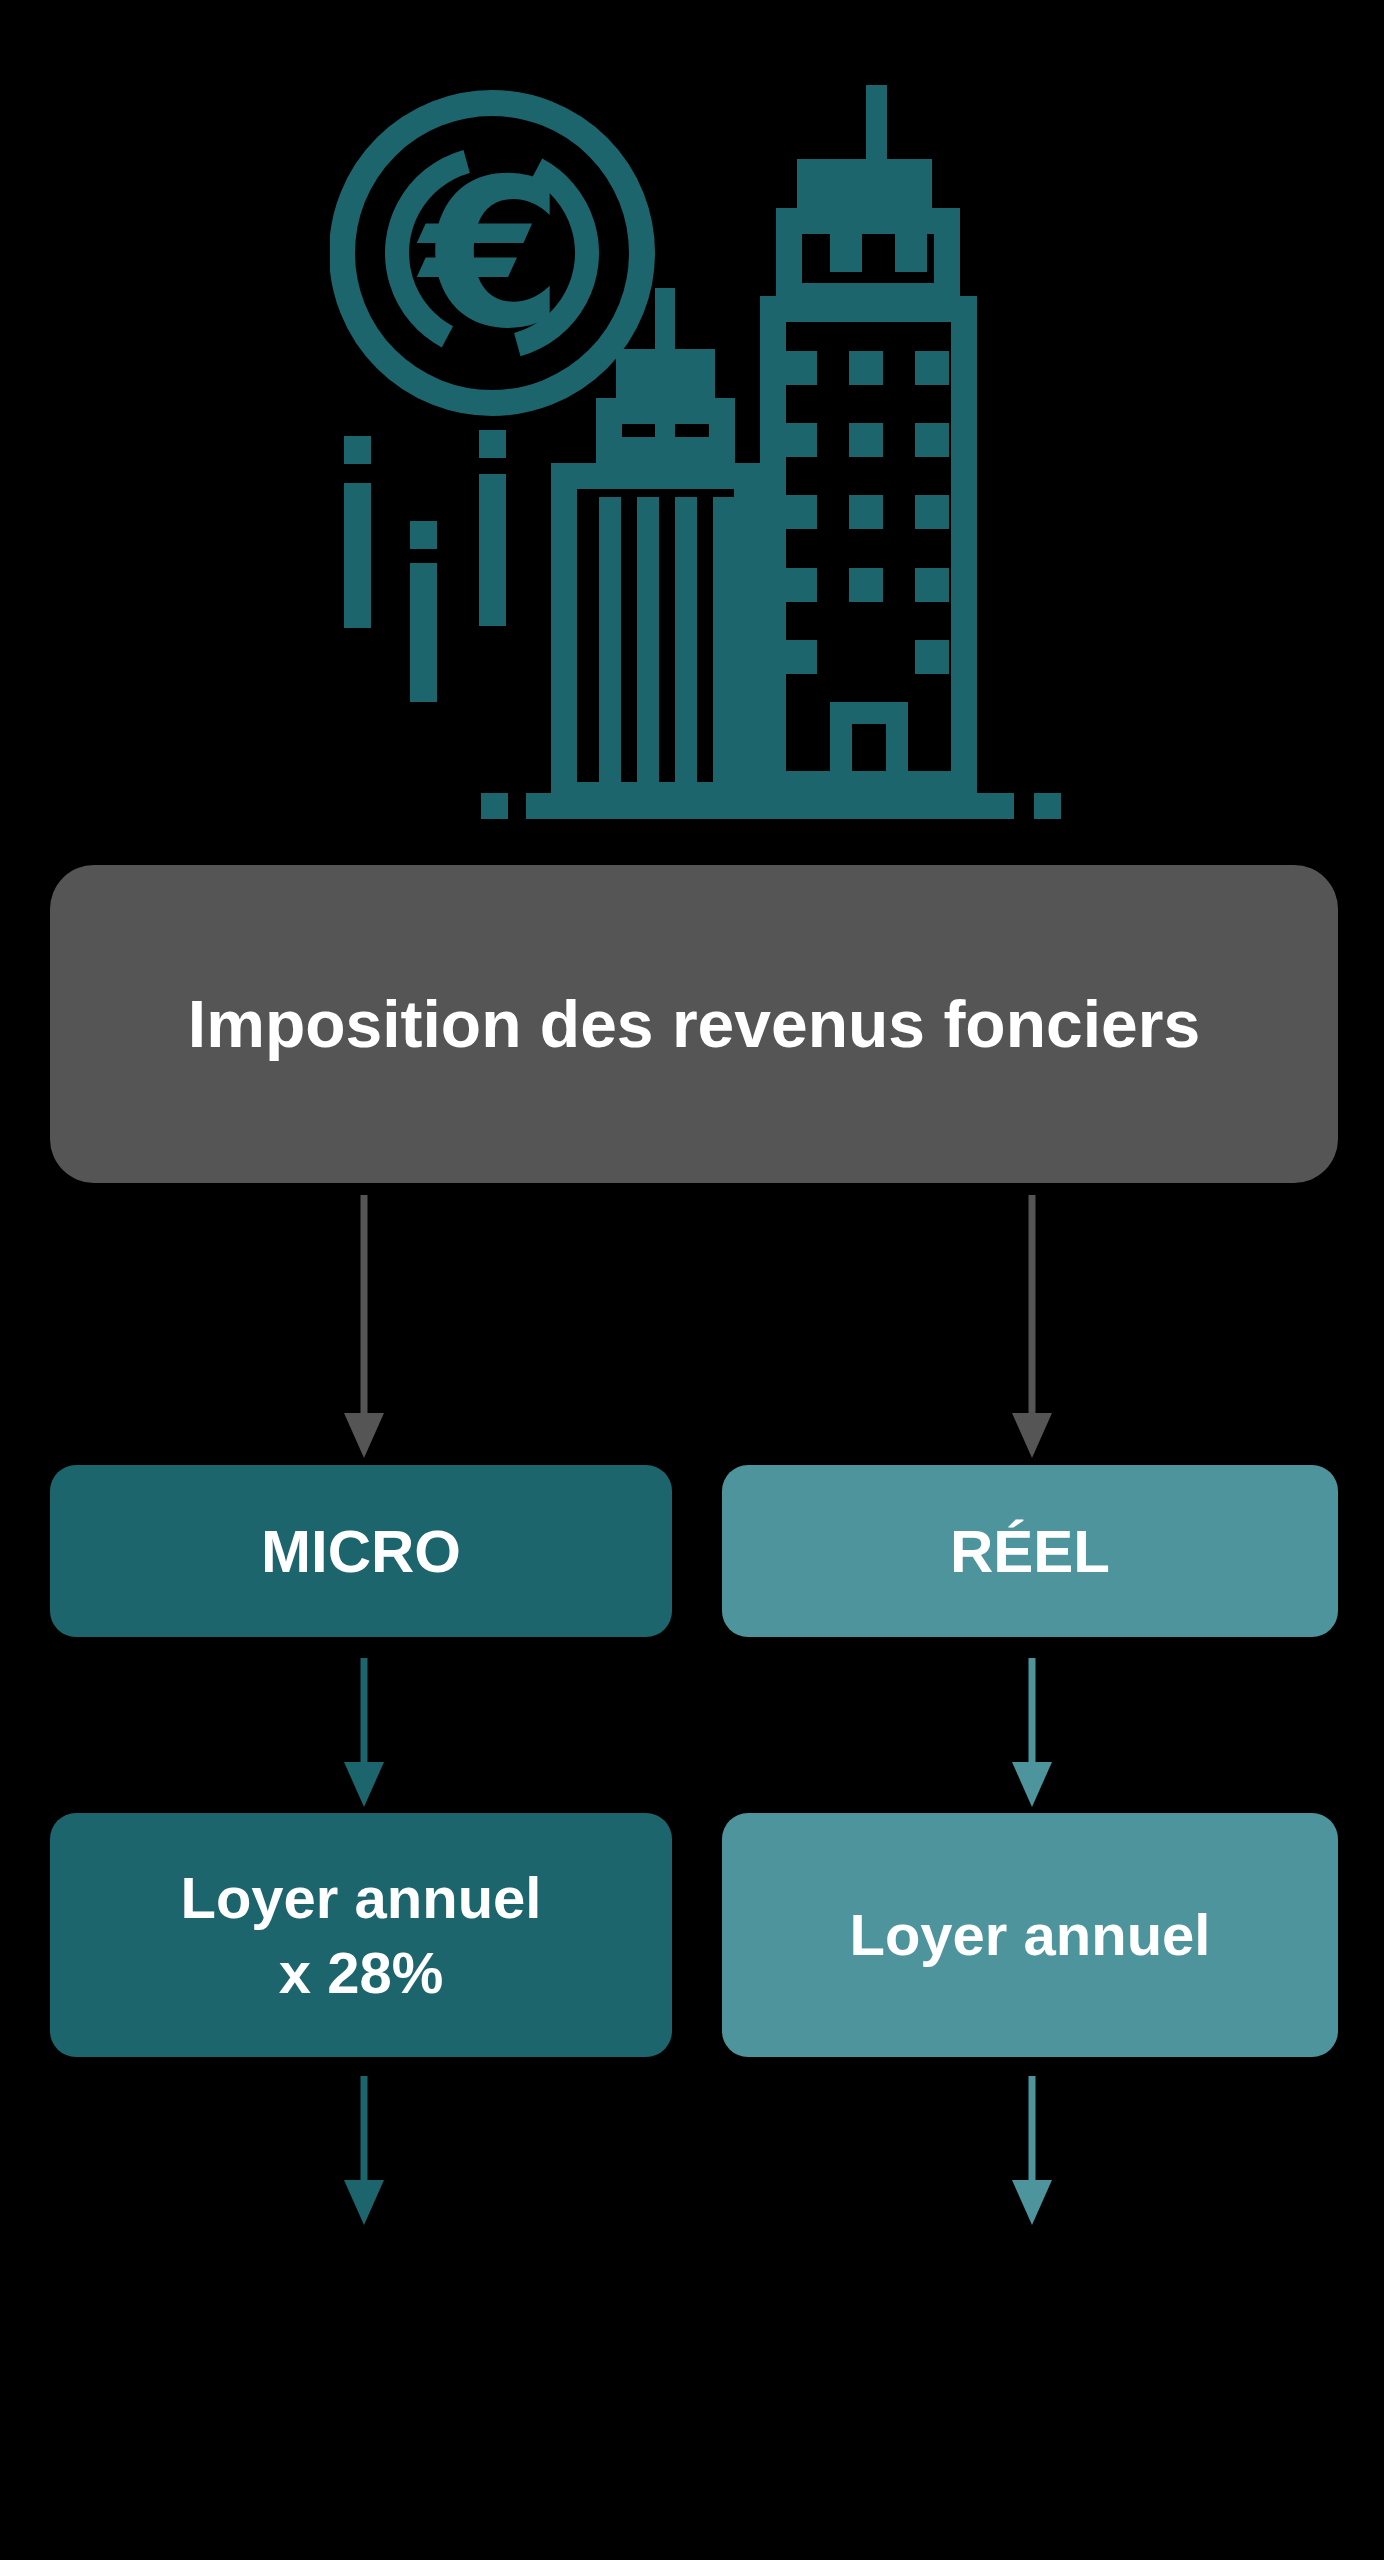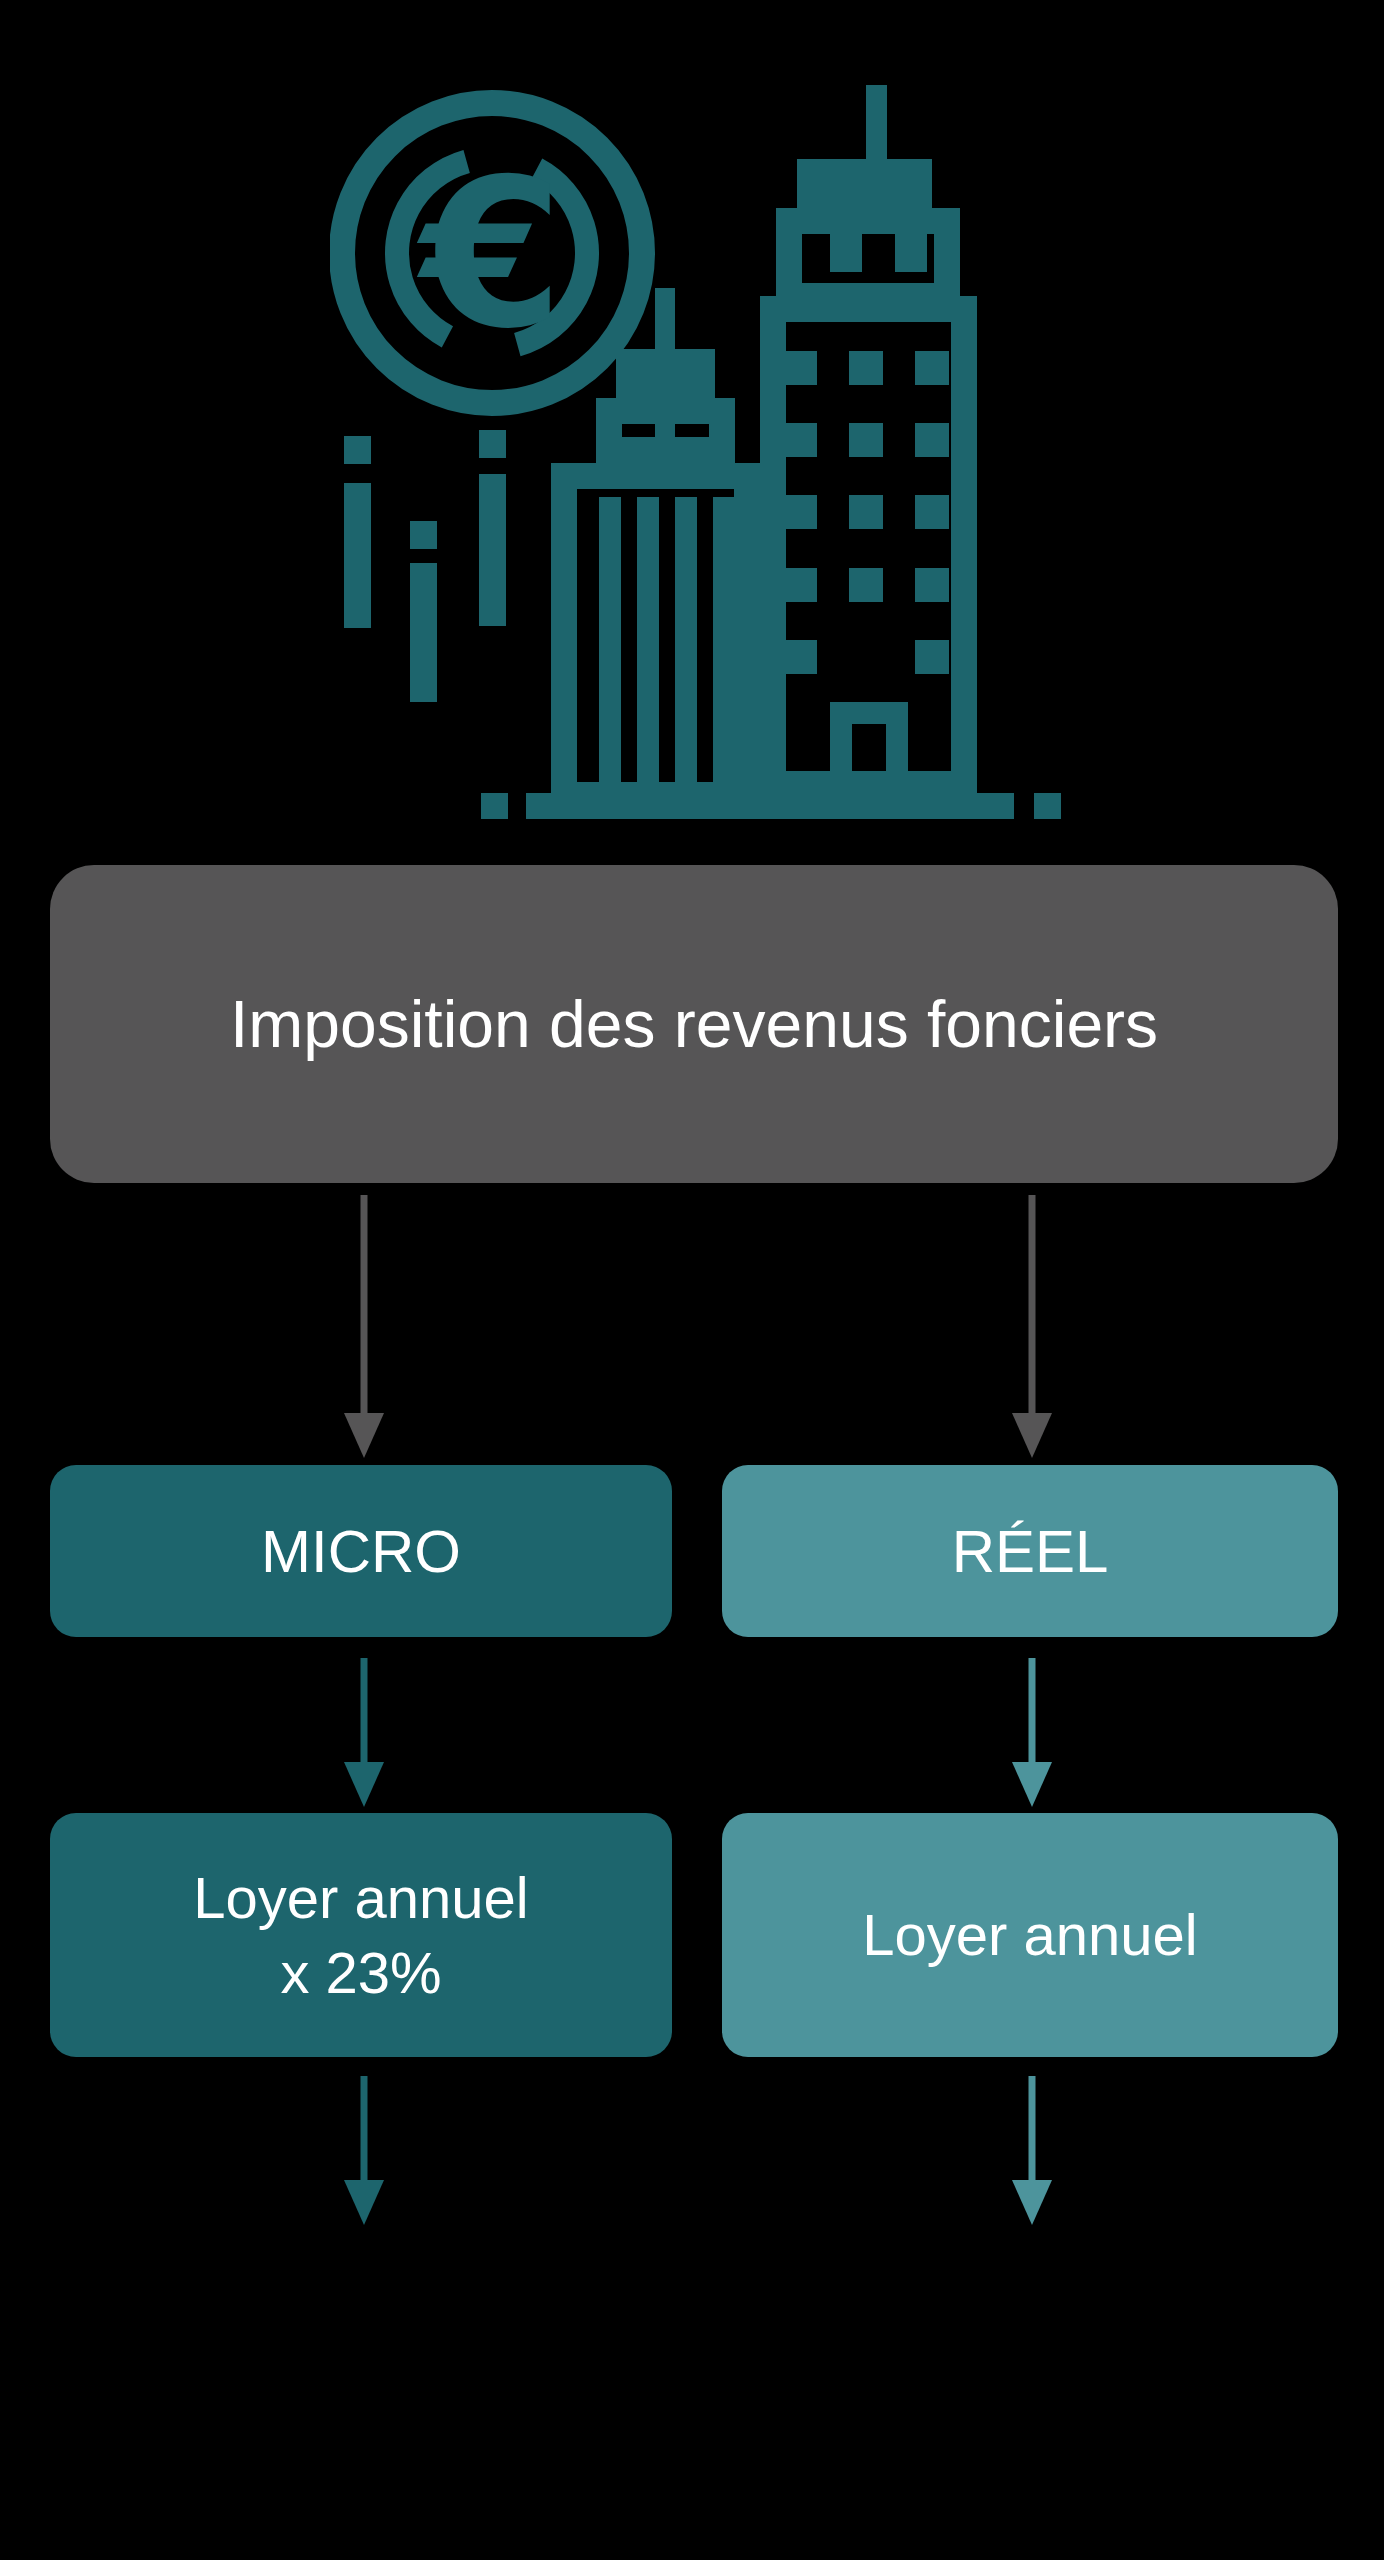--- a/index.html
+++ b/index.html
@@ -19,21 +19,21 @@
     font-family: "Liberation Sans", sans-serif;
   }
   .box {
     position: absolute;
     display: flex;
     flex-direction: column;
     align-items: center;
     justify-content: center;
     text-align: center;
     color: var(--white);
-    font-weight: normal;
+    font-weight: bold;
   }
   #title-box {
     left: 50px; top: 865px; width: 1288px; height: 318px;
     background: var(--gray); border-radius: 44px; font-size: 66px;
   }
   #micro-box {
     left: 50px; top: 1465px; width: 622px; height: 172px;
     background: var(--dark-teal); border-radius: 26px; font-size: 60px;
   }
   #reel-box {
@@ -181,21 +181,21 @@
     <div class="shaft"></div>
     <div class="head"></div>
   </div>
   <div class="arrow" id="arrow-reel-formula">
     <div class="shaft"></div>
     <div class="head"></div>
   </div>
 
   <div class="box" id="micro-formula-box">
     <span>Loyer annuel</span>
-    <span>x 23%</span>
+    <span>x 28%</span>
   </div>
   <div class="box" id="reel-formula-box">
     <span>Loyer annuel</span>
   </div>
 
   <div class="arrow" id="arrow-micro-result">
     <div class="shaft"></div>
     <div class="head"></div>
   </div>
   <div class="arrow" id="arrow-reel-result">

